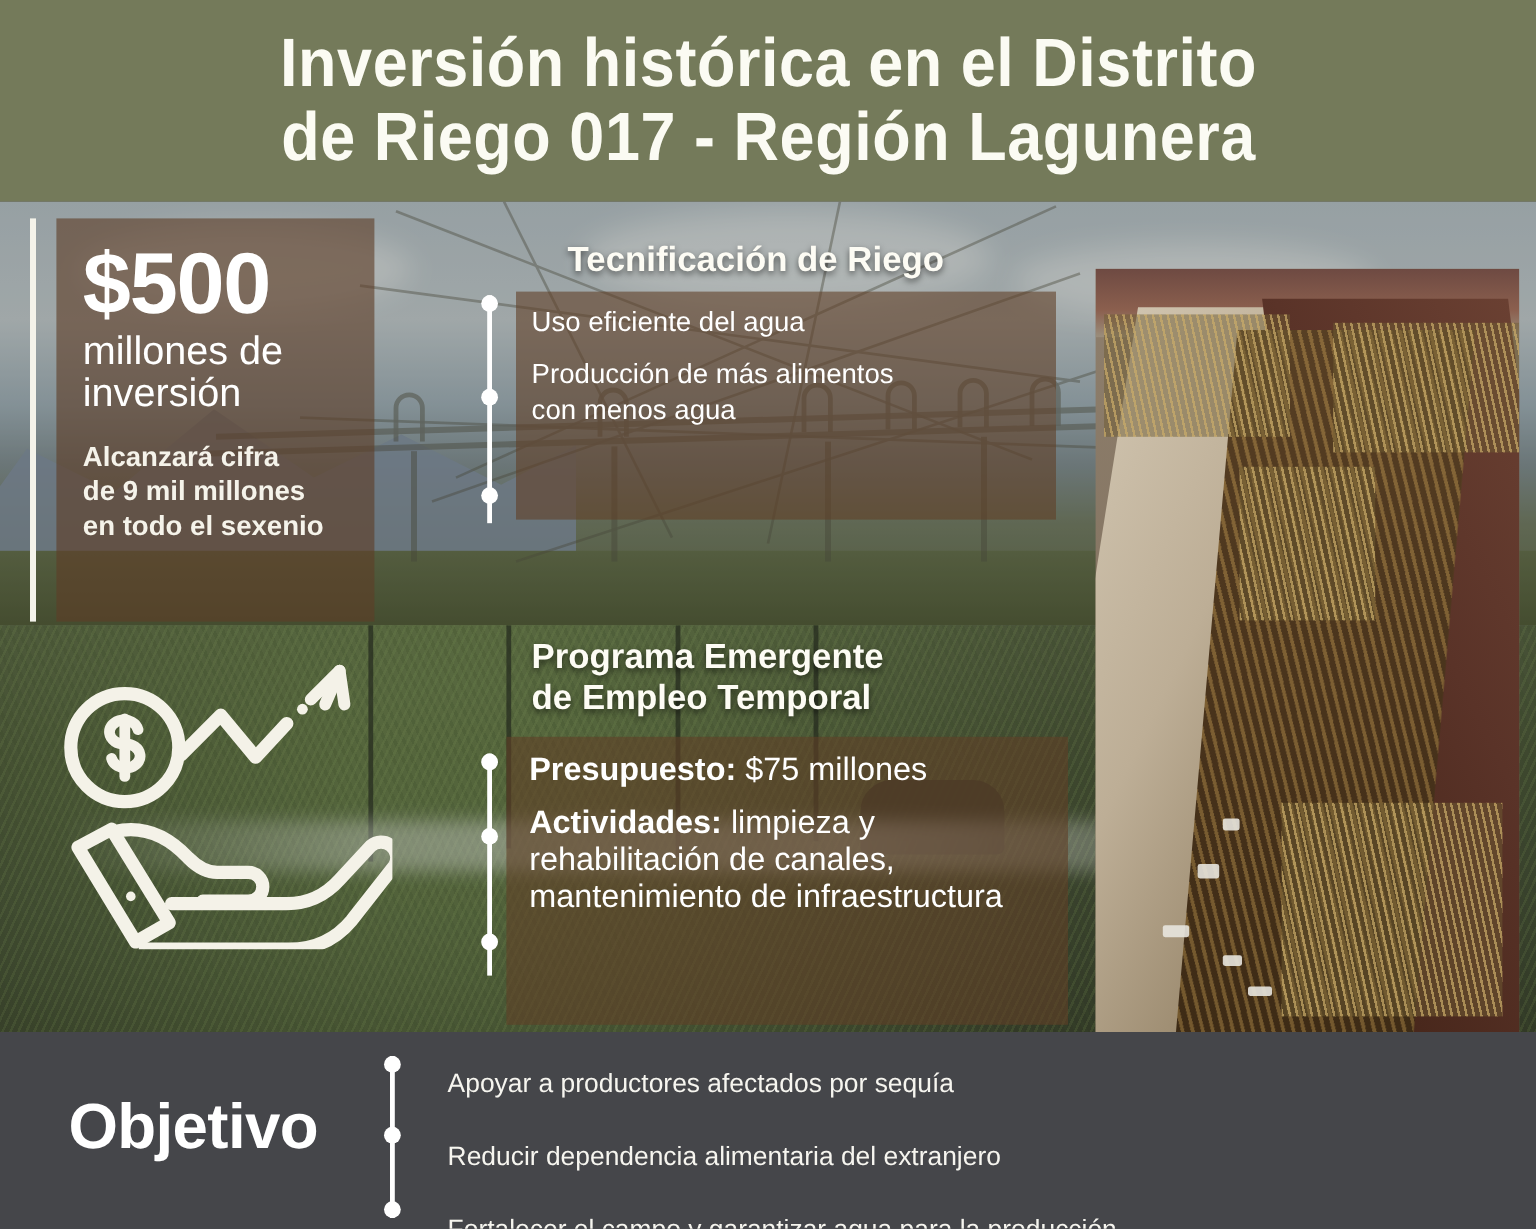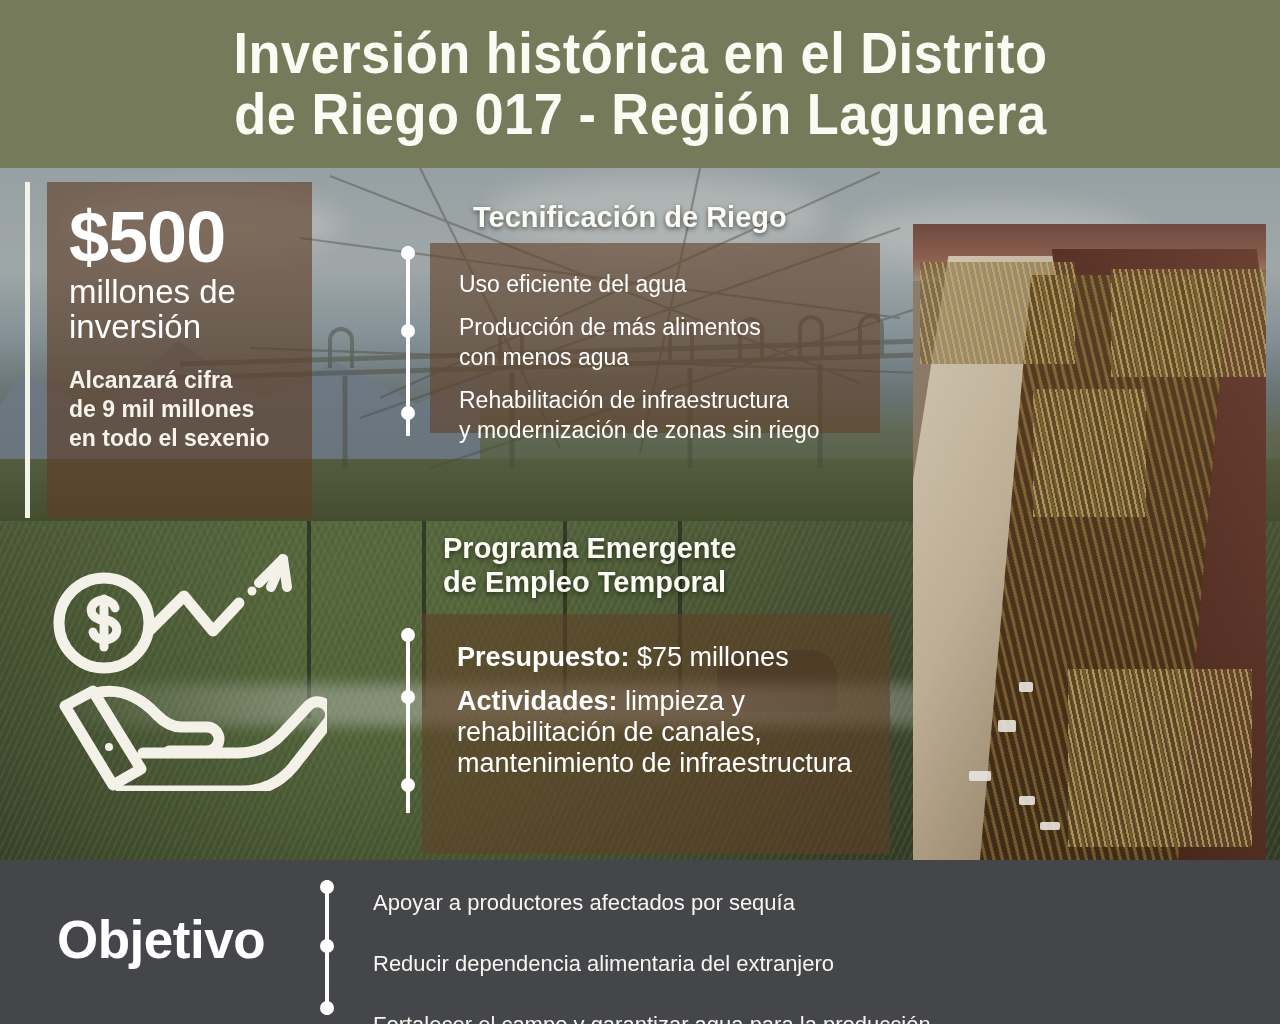--- a/index.html
+++ b/index.html
@@ -157,21 +157,21 @@
     margin:0;
   }
   #tec-heading{left:443px;top:200px;font-size:29px;line-height:34px;margin-left:30px;}
   #pro-heading{left:443px;top:531px;font-size:29px;line-height:34px;white-space:pre-line;}
 
   .sec-box{position:absolute;background:rgba(96,64,38,.60);}
   #tec-box{left:430px;top:243px;width:450px;height:190px;}
   #pro-box{left:422px;top:614px;width:468px;height:240px;}
 
   .sec-list{
-    position:absolute;margin:16px;padding:0;list-style:none;
+    position:absolute;margin:0;padding:0;list-style:none;
     color:#ffffff;
   }
   #tec-list{left:443px;top:253px;width:430px;font-size:23px;line-height:30px;}
   #pro-list{left:441px;top:626px;width:450px;font-size:27px;line-height:31px;}
   .sec-list li{margin:0 0 13px 0;font-weight:500;}
   .sec-list li b{font-weight:700;}
 
   
   .timeline{position:absolute;width:14px;}
   .timeline .tl-line{
@@ -328,22 +328,20 @@
   <div class="timeline" id="tec-timeline">
     <div class="tl-line"></div>
     <div class="tl-dot" style="top:0px;"></div>
     <div class="tl-dot" style="top:78px;"></div>
     <div class="tl-dot" style="top:160px;"></div>
   </div>
   <ul class="sec-list" id="tec-list">
     <li style="white-space:pre-line">Uso eficiente del agua</li>
     <li style="white-space:pre-line">Producción de más alimentos
 con menos agua</li>
-    <li style="white-space:pre-line">Rehabilitación de infraestructura
-y modernización de zonas sin riego</li>
   </ul>
 
   <h2 class="sec-heading" id="pro-heading">Programa Emergente
 de Empleo Temporal</h2>
   <div class="sec-box" id="pro-box"></div>
   <div class="timeline" id="pro-timeline">
     <div class="tl-line"></div>
     <div class="tl-dot" style="top:0px;"></div>
     <div class="tl-dot" style="top:62px;"></div>
     <div class="tl-dot" style="top:150px;"></div>

